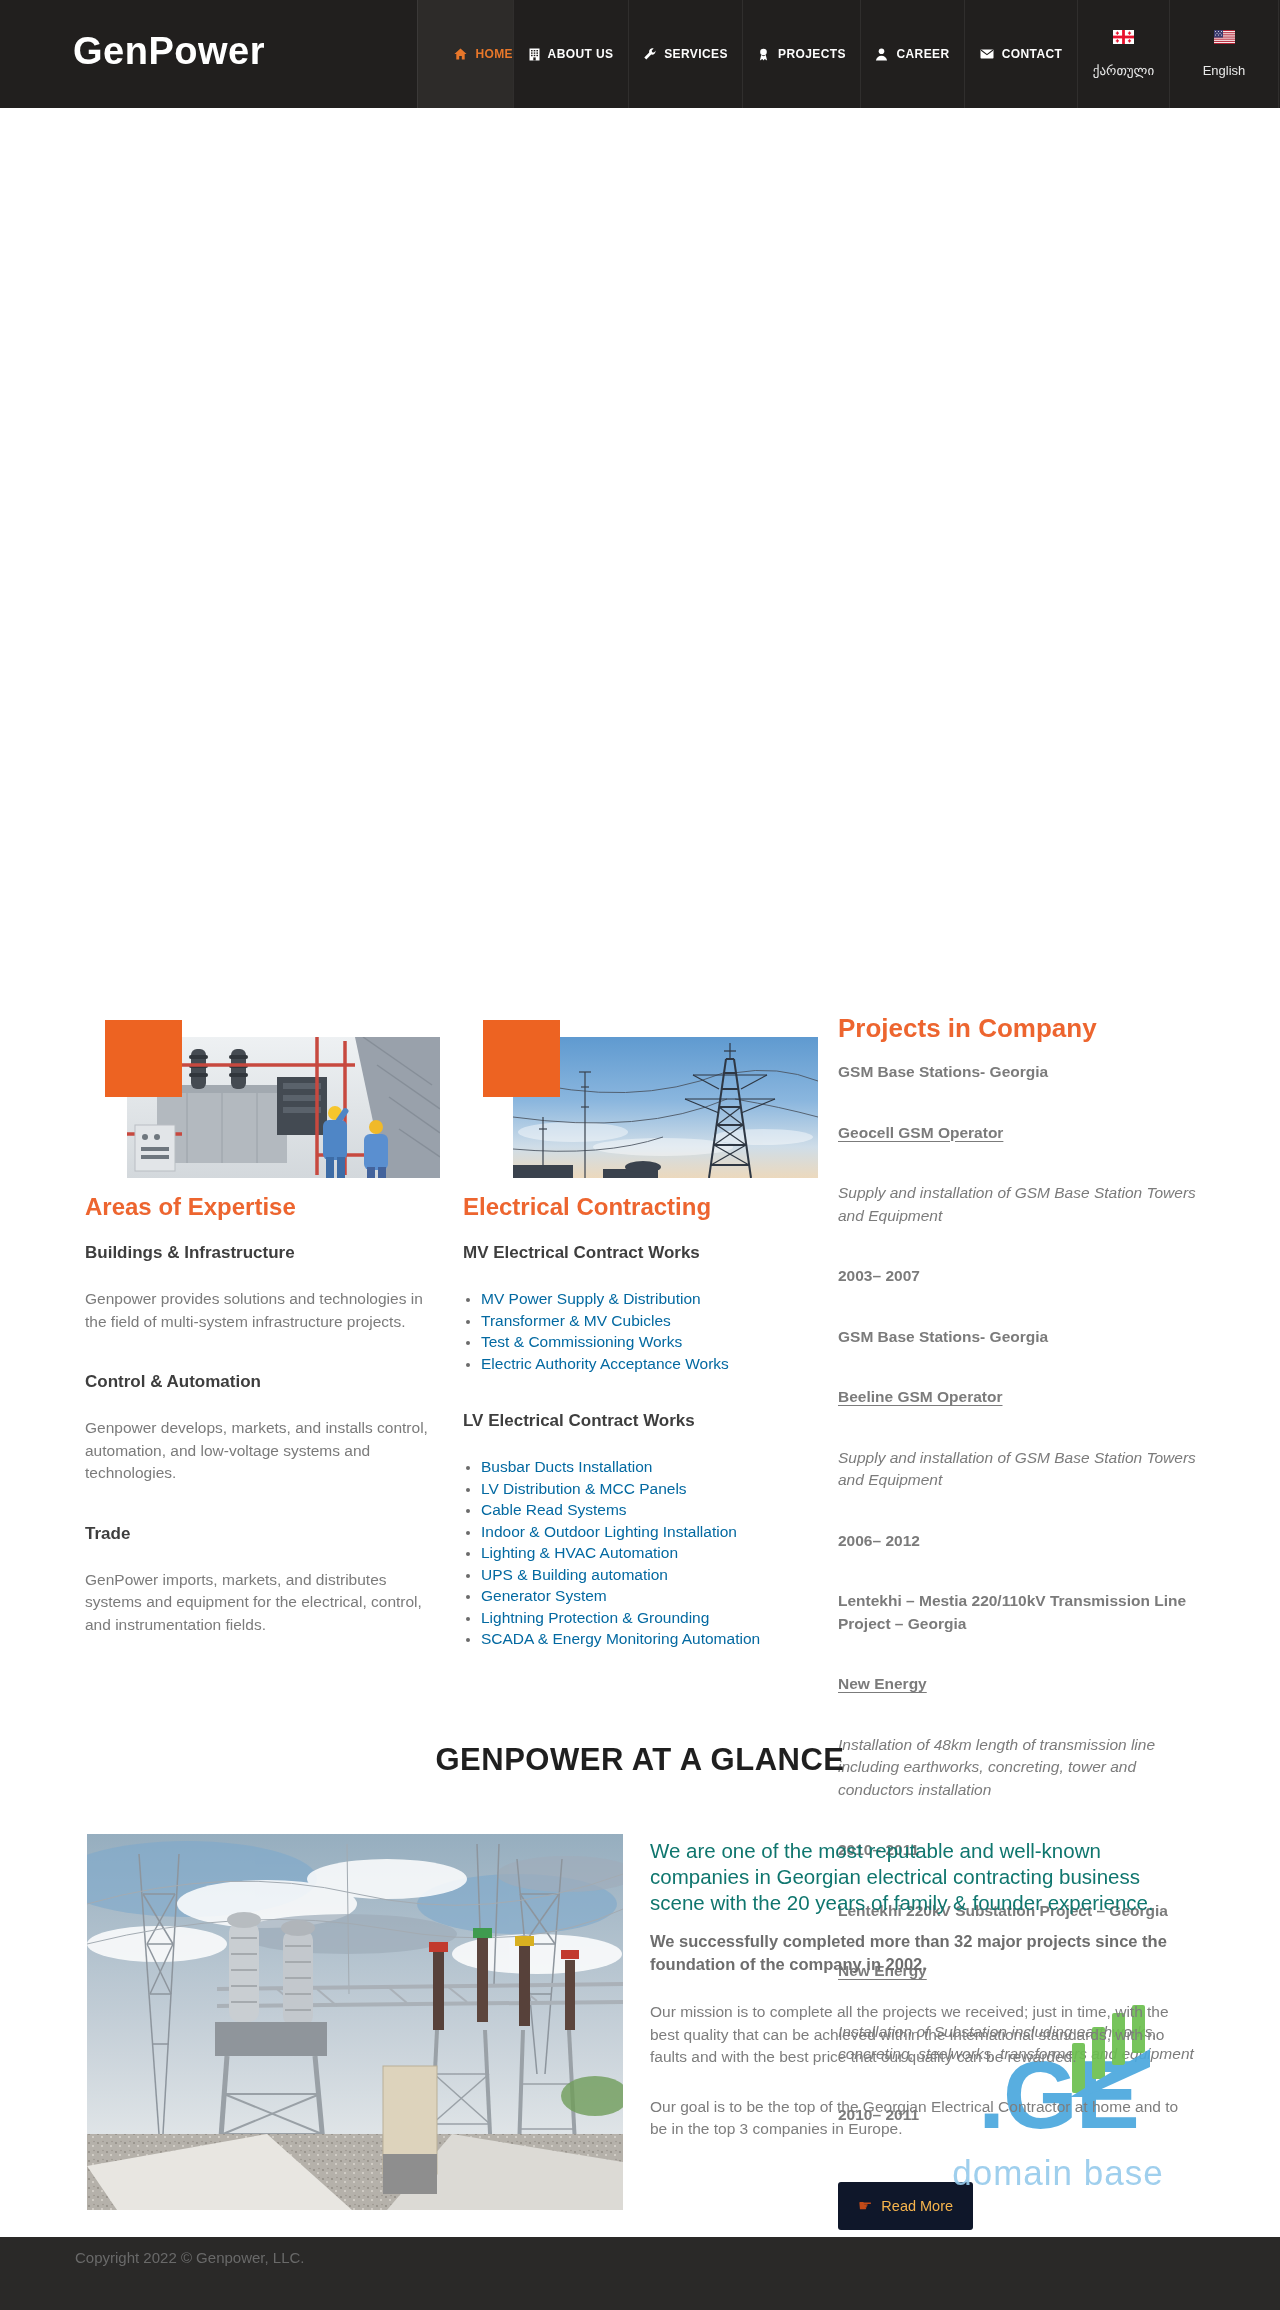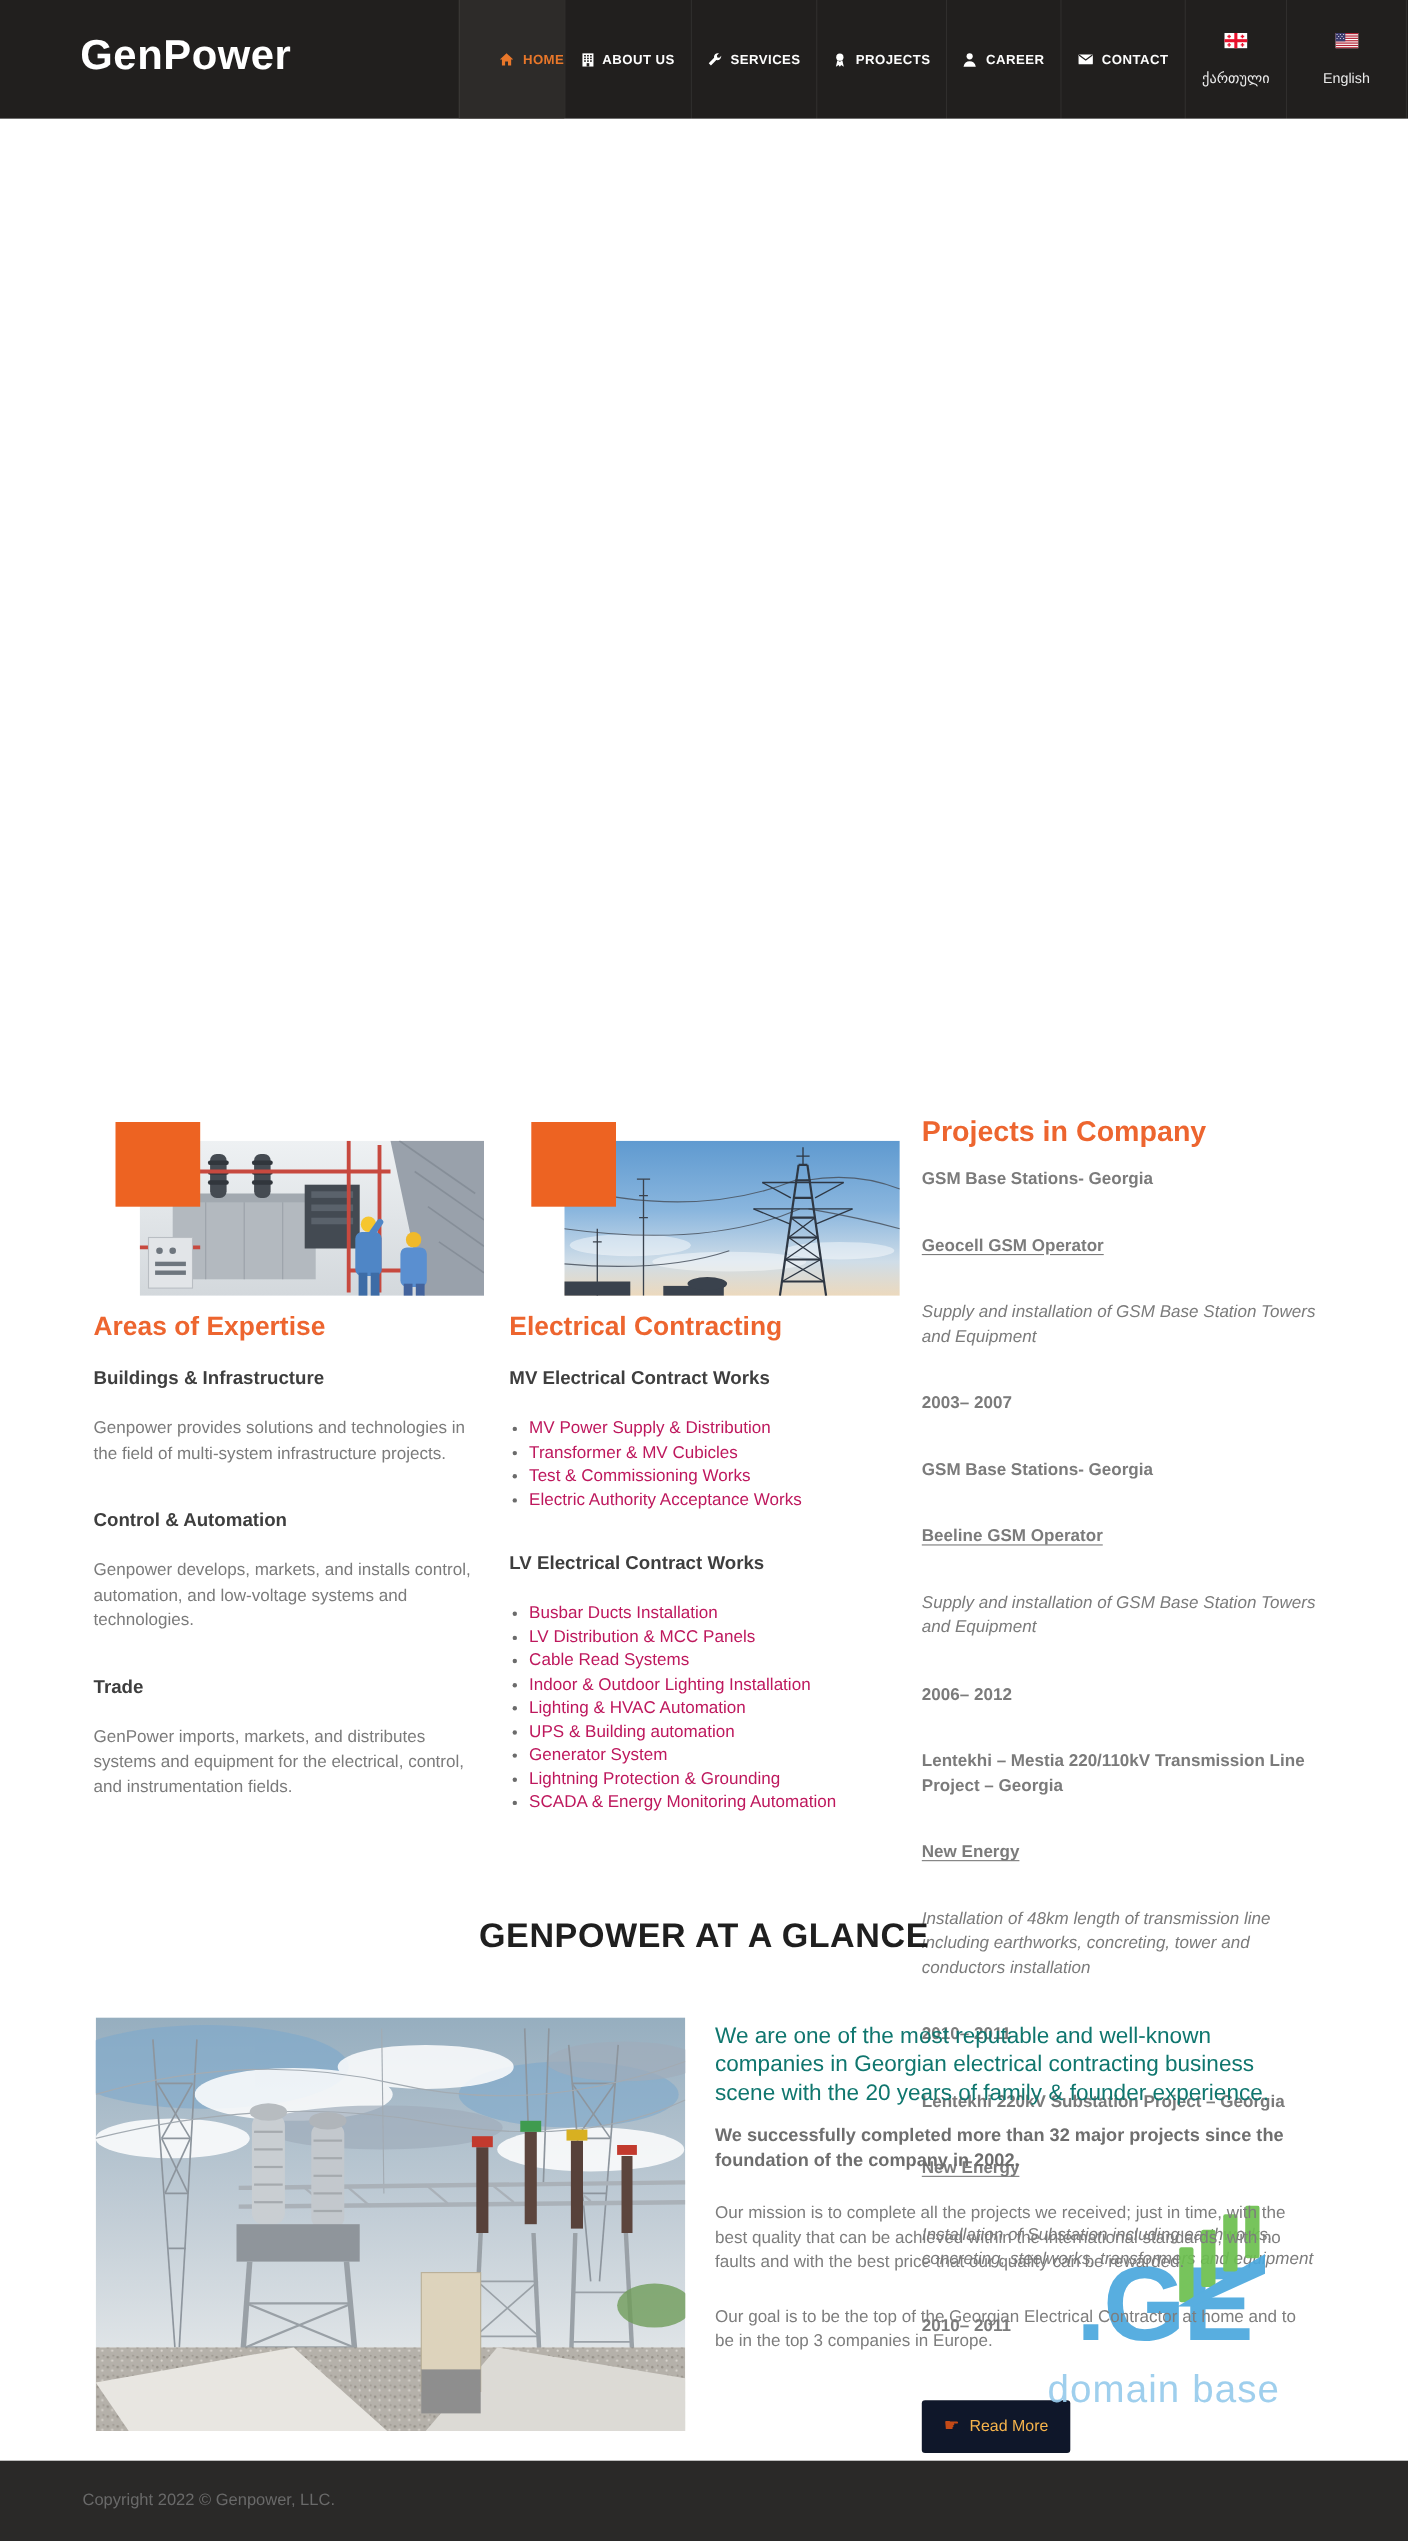--- a/index.html
+++ b/index.html
@@ -28,21 +28,21 @@
   
   .photo-wrap{position:absolute;}
   .orange-square{position:absolute;width:77px;height:77px;background:#ed6322;z-index:2;}
   .col-photo{position:absolute;z-index:1;display:block;}
   .col{position:absolute;}
   .col h3{margin:0 0 21px 0;font-size:24px;line-height:28px;font-weight:bold;color:#ed652f;}
   .col3 h3{font-size:26px;line-height:30px;margin-bottom:18px;}
   .col h4{margin:0 0 24px 0;font-size:17px;line-height:22px;font-weight:bold;color:#3e3e3e;}
   .col p{margin:0 0 38px 0;font-size:15.5px;line-height:22.5px;color:#7b7b7b;}
   .col ul{margin:0 0 36px 0;padding:0 0 0 18px;}
-  .col li{font-size:15.5px;line-height:21.5px;color:#be185d;}
+  .col li{font-size:15.5px;line-height:21.5px;color:#0369a1;}
   .col li::marker{color:#6b6b6b;font-size:13px;}
 
   .proj{margin:0;}
   .proj-title{margin:0 0 4px 0;font-size:15.5px;line-height:21px;font-weight:bold;color:#f4861f;}
   .proj-client{margin:0 0 1px 0;font-size:15.5px;line-height:21px;font-weight:bold;color:#4a4a4a;
                text-decoration:underline;text-underline-offset:3px;}
   .proj-desc{margin:0 0 1px 0;font-size:15.5px;line-height:21px;font-style:italic;color:#8a8a8a;}
   .proj-years{margin:0 0 1px 0;font-size:15.5px;line-height:21px;font-weight:bold;color:#4f4f4f;}
 
   .read-more{margin-top:18px;display:inline-flex;align-items:center;gap:9px;background:#0f172a;
@@ -61,21 +61,21 @@
   .glance-p{margin:0 0 27px 0;font-size:15.5px;line-height:22.5px;color:#7d7d7d;}
 
   
   .watermark{position:absolute;left:948px;top:2005px;width:220px;z-index:0;opacity:.92;text-align:center;}
   .wm-ge{font-size:96px;line-height:100px;font-weight:800;color:#4aa8de;letter-spacing:-2px;margin-top:40px;}
   .wm-sub{font-size:35px;color:#97cbec;margin-top:8px;letter-spacing:1px;}
   .wm-bars{position:absolute;right:18px;top:0;}
 
   
   .site-footer{position:absolute;left:0;top:2237px;width:1280px;height:73px;background:#2a2928;}
-  .copyright{position:absolute;left:75px;top:27px;font-size:15px;color:#696969;}
+  .copyright{position:absolute;left:75px;top:12px;font-size:15px;color:#696969;}
 </style>
 </head>
 <body>
 
 <div class="page">
 
   <header class="site-header">
     <div class="logo">GenPower</div>
     <nav class="main-nav">
       <a class="nav-item active w-home">

